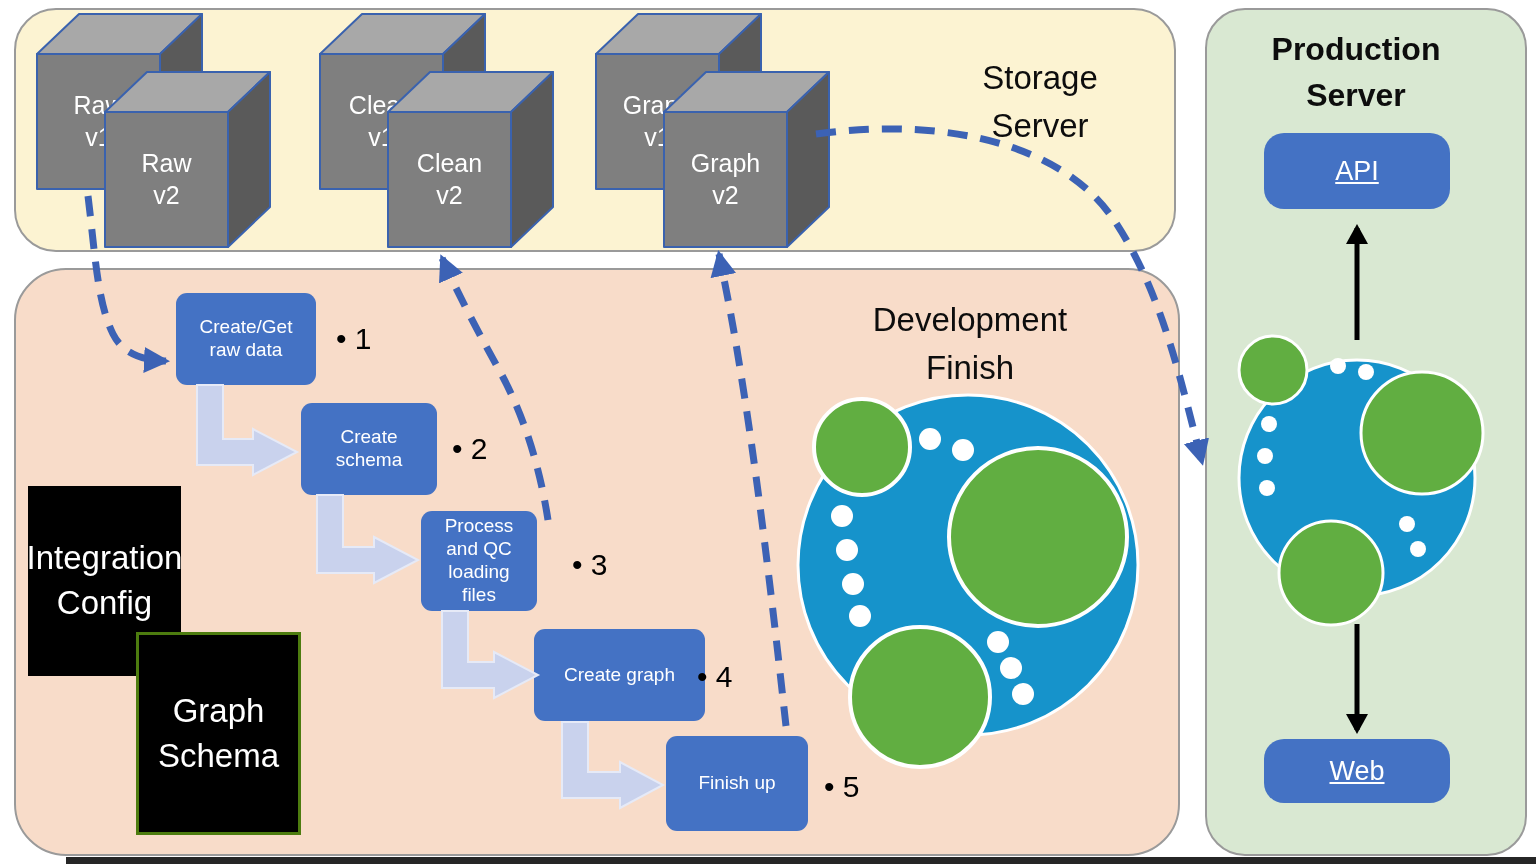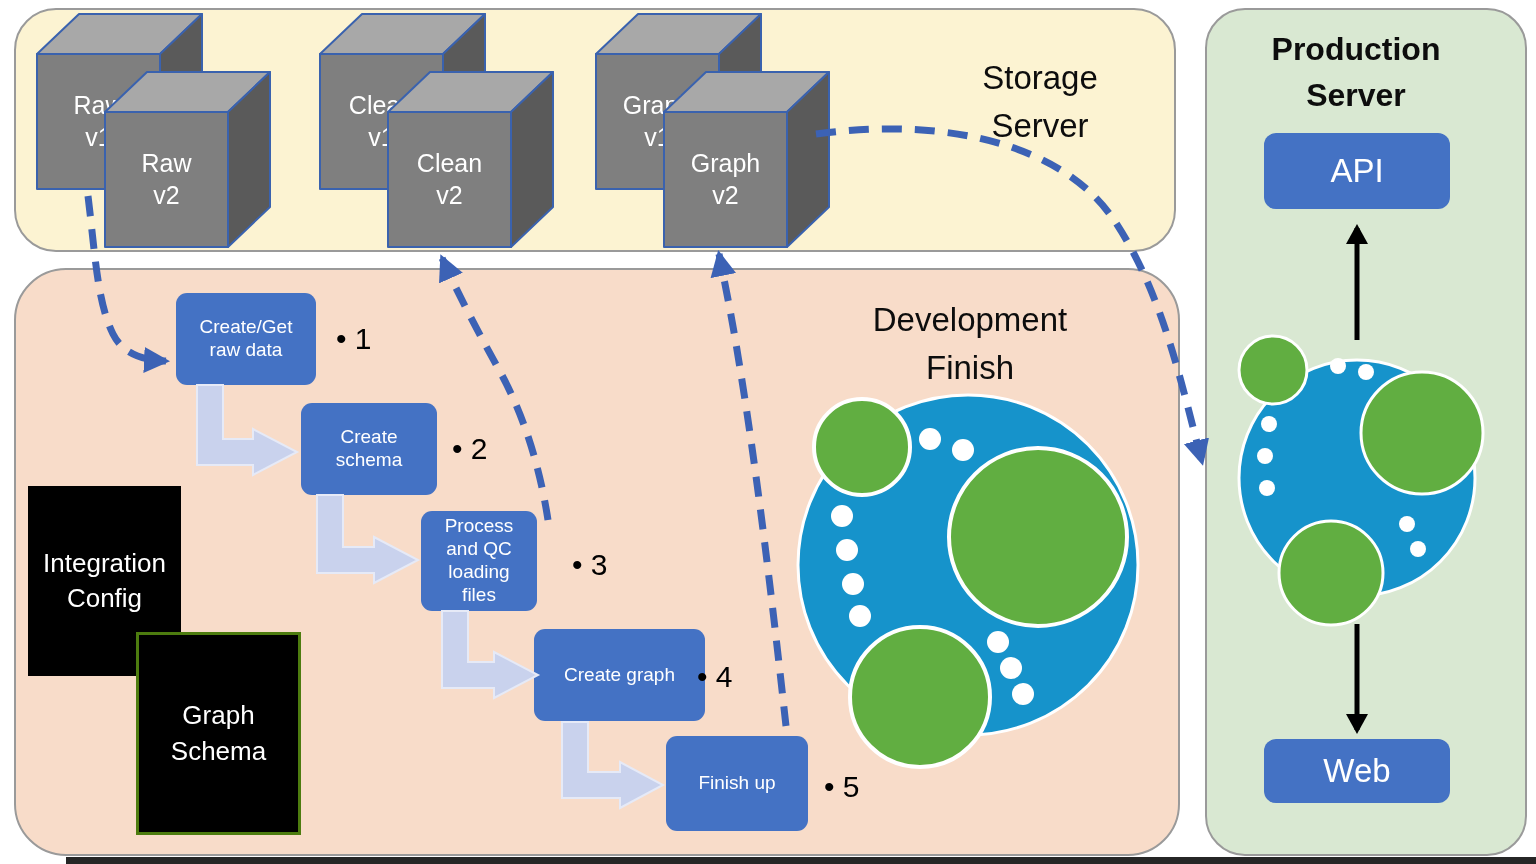--- a/index.html
+++ b/index.html
@@ -22,25 +22,25 @@
   .cs { fill:#5A5A5A; stroke:#3A62AE; stroke-width:2; stroke-linejoin:round; }
   .cube-label { position:absolute; left:2px; top:42px; width:123px; height:135px; display:flex;
     flex-direction:column; align-items:center; justify-content:center; color:#fff; font-size:25px; line-height:1.25; }
 
   .step { position:absolute; background:#4472C4; border-radius:11px; color:#fff; display:flex;
     align-items:center; justify-content:center; text-align:center; font-size:19px; line-height:1.2;
     z-index:4; padding:4px 27px; }
   .marker { position:absolute; font-size:30px; color:#000; z-index:4; white-space:nowrap; }
 
   .blackbox { position:absolute; background:#000; color:#fff; display:flex; align-items:center;
-    justify-content:center; text-align:center; font-size:26px; line-height:1.35; z-index:4; padding:6px; }
+    justify-content:center; text-align:center; font-size:33px; line-height:1.35; z-index:4; padding:6px; }
   .schema { border:3px solid #4d7c0f; }
 
-  .btn { position:absolute; background:#4472C4; border-radius:12px; color:#fff; display:flex;
-    align-items:center; justify-content:center; font-size:33px; z-index:4; }
+  .btn { position:absolute; background:#4472C4; border-radius:20px; color:#fff; display:flex;
+    align-items:center; justify-content:center; font-size:27px; z-index:4;text-decoration:underline; }
 
   .logo { position:absolute; z-index:2; }
 
   .connectors { position:absolute; left:0; top:0; width:1536px; height:864px; z-index:5; pointer-events:none; }
   .flow { fill:#C9D2ED; stroke:#E6EAF7; stroke-width:2; }
   .dash { fill:none; stroke:#3C62B5; stroke-width:7; stroke-dasharray:20 13; }
   .barrow { fill:none; stroke:#000; stroke-width:5; }
 
   .bottom-edge { position:absolute; left:66px; top:857px; width:1470px; height:7px; background:#262626; z-index:1; }
 </style>

